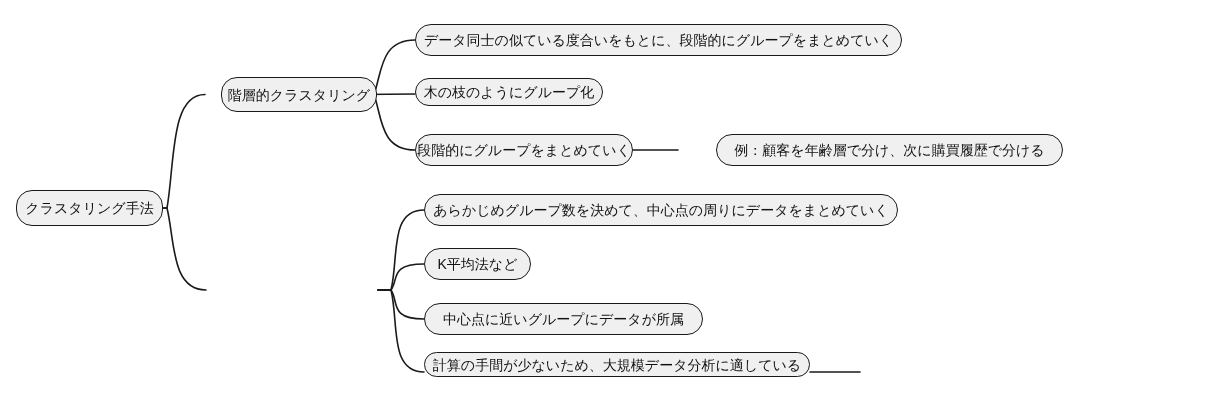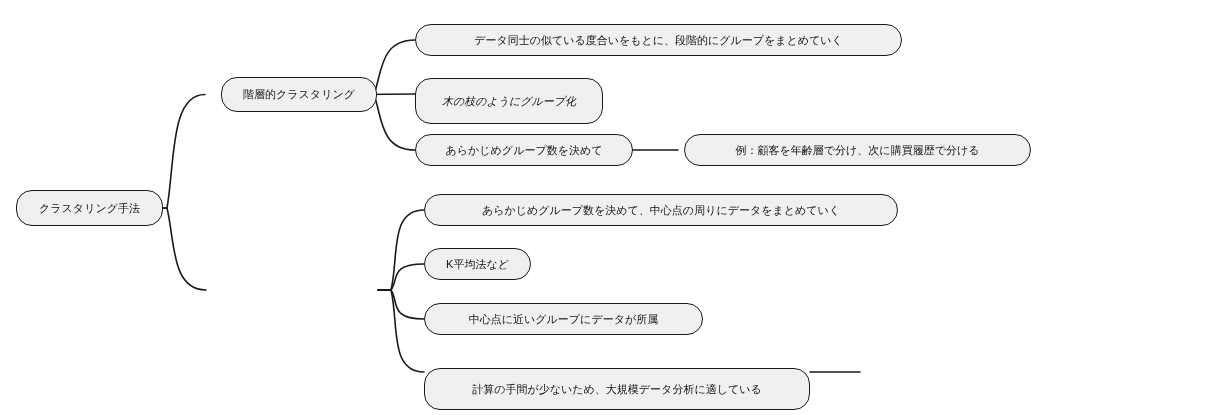--- a/index.html
+++ b/index.html
@@ -30,21 +30,21 @@
   }
   .node {
     position: absolute;
     box-sizing: border-box;
     display: flex;
     align-items: center;
     justify-content: center;
     background: #f0f0f0;
     border: 1.5px solid #1a1a1a;
     border-radius: 16px;
-    font-size: 11px;
+    font-size: 14px;
     line-height: 1;
     color: #111111;
     white-space: nowrap;
     text-align: center;
   }
 </style>
 </head>
 <body>
 
 <div class="canvas">
@@ -63,28 +63,28 @@
     <path d="M810,372 L860,372"></path>
   </svg>
 
   <div class="node" style="left:16px; top:190px; width:147px; height:36px;">クラスタリング手法</div>
 
   <div class="node" style="left:221px; top:77px; width:156px; height:35px;">階層的クラスタリング</div>
 
 
   <div class="node" style="left:415px; top:24px; width:487px; height:32px;">データ同士の似ている度合いをもとに、段階的にグループをまとめていく</div>
 
-  <div class="node" style="left:415px; top:78px; width:188px; height:46px;font-style:italic;">木の枝のようにグループ化</div>
+  <div class="node" style="left:415px; top:78px; width:188px; height:28px;">木の枝のようにグループ化</div>
 
-  <div class="node" style="left:415px; top:134px; width:218px; height:32px;">あらかじめグループ数を決めて</div>
+  <div class="node" style="left:415px; top:134px; width:218px; height:32px;">段階的にグループをまとめていく</div>
 
-  <div class="node" style="left:684px; top:134px; width:347px; height:32px;">例：顧客を年齢層で分け、次に購買履歴で分ける</div>
+  <div class="node" style="left:716px; top:134px; width:347px; height:32px;">例：顧客を年齢層で分け、次に購買履歴で分ける</div>
 
   <div class="node" style="left:424px; top:248px; width:107px; height:32px;">K平均法など</div>
 
   <div class="node" style="left:424px; top:194px; width:474px; height:32px;">あらかじめグループ数を決めて、中心点の周りにデータをまとめていく</div>
 
   <div class="node" style="left:424px; top:303px; width:279px; height:32px;">中心点に近いグループにデータが所属</div>
 
-  <div class="node" style="left:424px; top:368px; width:386px; height:42px;">計算の手間が少ないため、大規模データ分析に適している</div>
+  <div class="node" style="left:424px; top:352px; width:386px; height:25px;">計算の手間が少ないため、大規模データ分析に適している</div>
 
 
 </div>
 
 </body></html>

